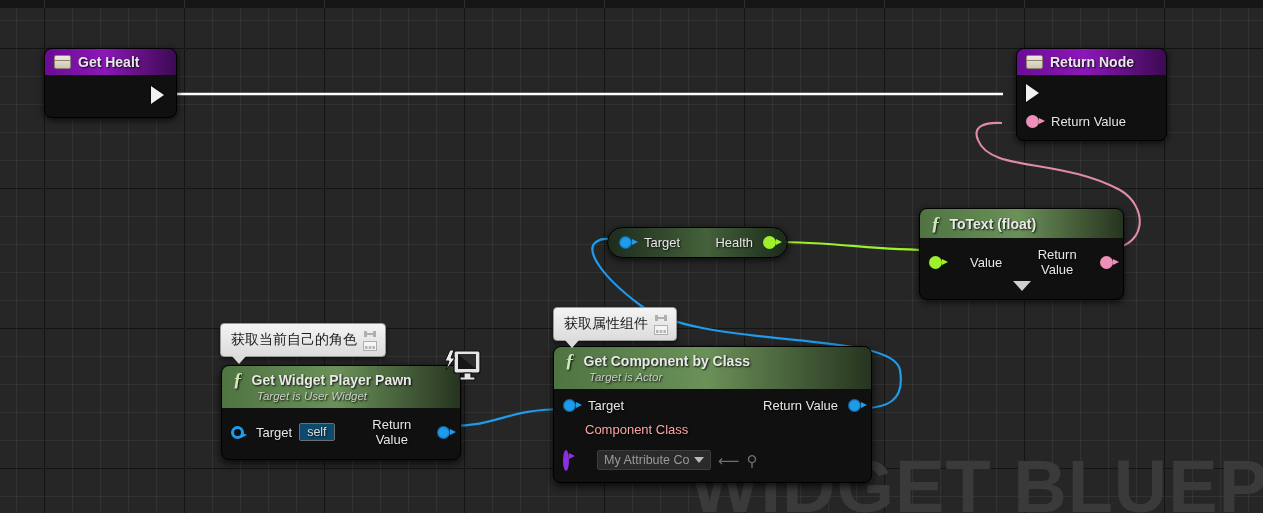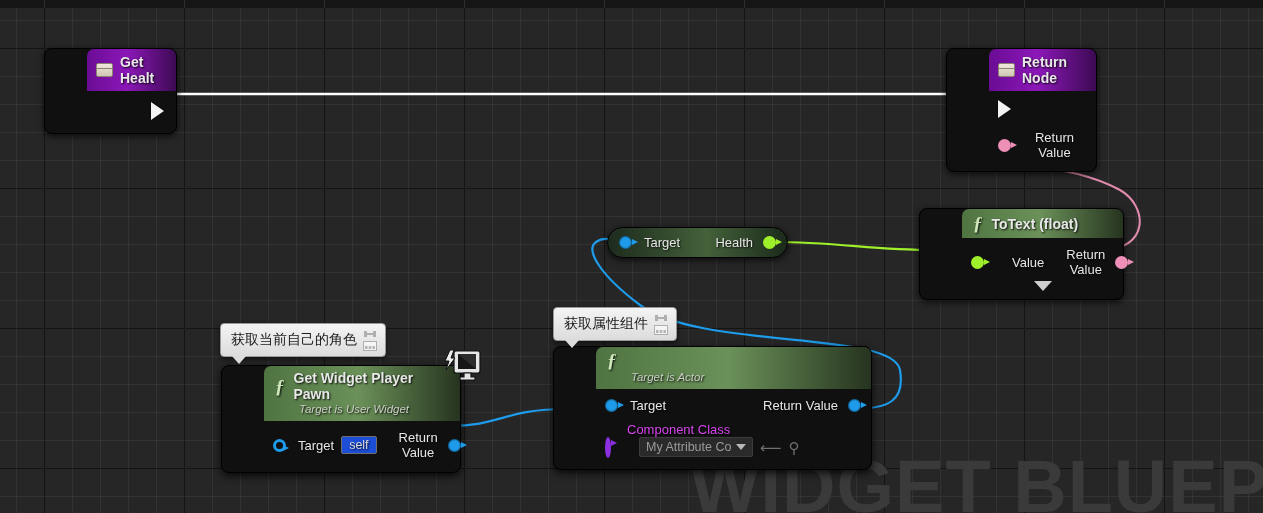--- a/index.html
+++ b/index.html
@@ -46,21 +46,20 @@
   #wires{ position:absolute; left:0; top:0; width:1263px; height:513px; z-index:5; }
 
   
   .node{
     position:absolute; z-index:10;
     border-radius:8px;
     background:#101010;
     box-shadow:0 2px 7px rgba(0,0,0,0.75);
     border:1px solid #000;
     color:#e8e8e8;
-    padding-left:42px;
   }
   .node .hdr{
     border-radius:7px 7px 0 0;
     padding:5px 12px 5px 9px;
     display:flex; align-items:center; gap:7px;
     font-size:14px; font-weight:bold;
     text-shadow:1px 1px 2px rgba(0,0,0,0.9);
     position:relative;
   }
   .node .hdr .sub{
@@ -125,21 +124,21 @@
   }
 
   
   #node-get-health{ left:44px; top:48px; width:133px; }
   #node-get-health .hdr{
     background:linear-gradient(90deg,#6a0c94 0%, #8c17b8 45%, #3c0a52 100%);
   }
   #node-get-health .body{ padding:9px 0 11px 0; }
   #node-get-health .prow{ justify-content:flex-end; padding-right:12px; }
 
-  #node-return{ left:946px; top:48px; width:151px; }
+  #node-return{ left:1016px; top:48px; width:151px; }
   #node-return .hdr{
     background:linear-gradient(90deg,#6a0c94 0%, #8c17b8 45%, #3c0a52 100%);
   }
 
   
   #node-health-get{
     left:607px; top:227px; width:181px; height:31px;
     border-radius:16px; padding:0;
     background:linear-gradient(90deg,#1d2b1d 0%, #44613a 55%, #1b2a1b 100%);
     border:1px solid #000;
@@ -169,26 +168,26 @@
 
   #node-gcbc{ left:553px; top:346px; width:319px; }
   #node-gcbc .hdr{
     background:linear-gradient(90deg,#4f7442 0%, #6b9159 48%, #26341f 100%);
     flex-direction:column; align-items:flex-start; gap:1px; padding:4px 12px 6px 9px;
   }
   #node-gcbc .hdr .t1{ display:flex; align-items:center; gap:7px; }
   #node-gcbc .body{ padding:7px 0 12px 0; }
 
   .selfbox{
-    border:1px solid #6e6e6e; background:#1d4ed8; color:#dcdcdc;
+    border:1px solid #6e6e6e; background:#0c4a6e; color:#dcdcdc;
     font-size:12.5px; padding:1px 7px; border-radius:2px; margin-left:7px;
   }
 
   .ccwrap{ padding:1px 10px 0 9px; font-size:13px; }
-  .cclabel{ color:#d946ef; padding-left:22px; margin-bottom:0; text-shadow:1px 1px 2px #000; }
+  .cclabel{ color:#fca5a5; padding-left:22px; margin-bottom:13px; text-shadow:1px 1px 2px #000; }
   .ccrow{ display:flex; align-items:center; gap:7px; }
   .ccpinwrap{ width:13px; flex:0 0 auto; }
   .combo{
     background:#2a2a2a; border:1px solid #3c3c3c; border-radius:2px;
     color:#9a9a9a; font-size:12.5px; padding:2px 6px;
     width:114px; display:flex; align-items:center; justify-content:space-between;
     margin-left:14px;
   }
   .combo .cv{ overflow:hidden; white-space:nowrap; }
   .combo .ca{ width:0;height:0;border-left:5px solid transparent;border-right:5px solid transparent;border-top:6px solid #b8b8b8; margin-left:4px; }
@@ -308,20 +307,21 @@
         <span>Return Value</span>
         <span class="pin obj" style="margin-left:10px;"></span>
       </div>
     </div>
   </div>
 
   <div class="node" id="node-gcbc">
     <div class="hdr">
       <div class="t1">
         <span class="ficon">ƒ</span>
+        <span>Get Component by Class</span>
       </div>
       <div class="sub" style="padding-left:26px;">Target is Actor</div>
     </div>
     <div class="body">
       <div class="prow" style="padding-bottom:8px;">
         <span class="pin obj"></span>
         <span style="margin-left:12px;">Target</span>
         <span class="spacer"></span>
         <span>Return Value</span>
         <span class="pin obj" style="margin-left:10px;"></span>

